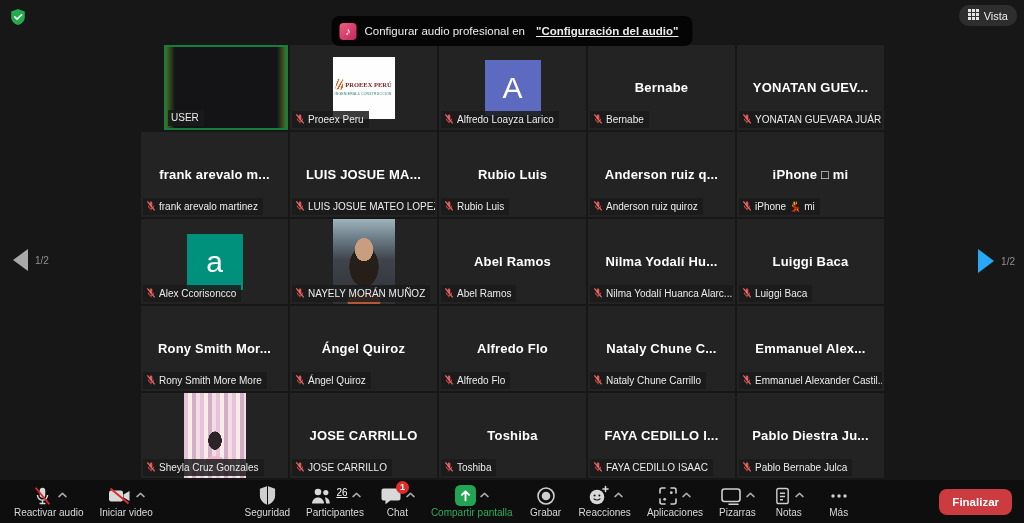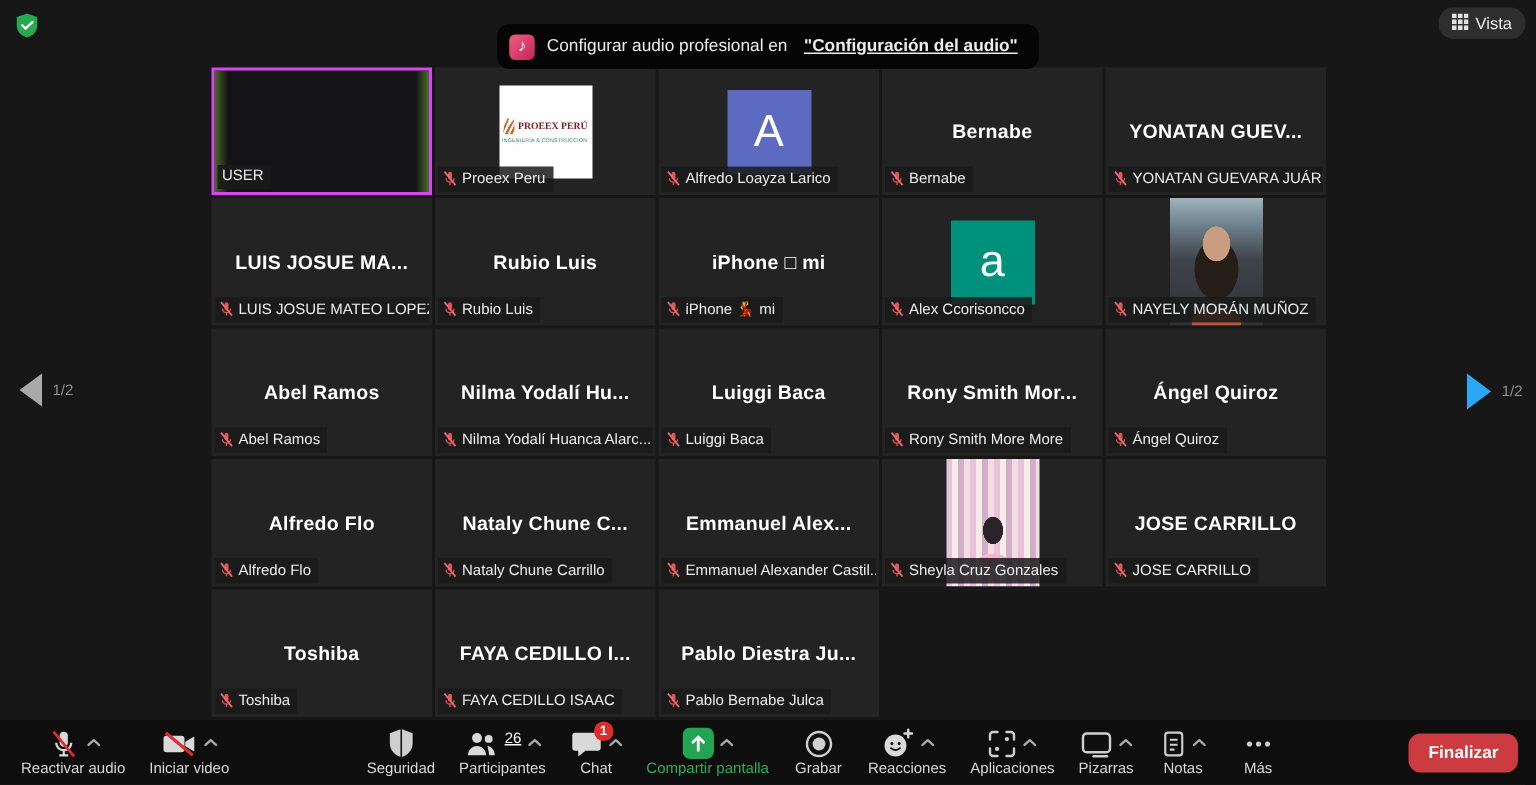--- a/index.html
+++ b/index.html
@@ -33,21 +33,21 @@
     font-size:11px; color:#fff;
   }
   .banner .link { font-weight:bold; text-decoration:underline; margin-left:3px; cursor:pointer; }
   
   .grid {
     position:absolute; left:141px; top:45px;
     display:grid; grid-template-columns:repeat(5,147px); grid-auto-rows:85px; gap:2px;
   }
   .tile { position:relative; background:#232323; overflow:hidden; }
   .tile.dark { background:#141416; }
-  .tile.active { border:2px solid #d946ef; }
+  .tile.active { border:2px solid #15803d;margin-left:23px; }
   .tile.active::before, .tile.active::after {
     content:""; position:absolute; top:0; bottom:0; width:9px; pointer-events:none;
   }
   .tile.active::before { left:0; background:linear-gradient(90deg, rgba(110,185,50,.55), rgba(110,185,50,0)); }
   .tile.active::after  { right:0; background:linear-gradient(270deg, rgba(110,185,50,.55), rgba(110,185,50,0)); }
   .center-name {
     position:absolute; inset:0 6px; display:flex; align-items:center; justify-content:center;
     font-weight:bold; font-size:13px; color:#fff; letter-spacing:.2px; white-space:nowrap; overflow:hidden;
   }
   .avatar {
@@ -221,20 +221,34 @@
             <rect x="4.4" y="1" width="3.2" height="6.2" rx="1.6" fill="#e25555"></rect>
             <path d="M2.8 6.2a3.2 3.2 0 0 0 6.4 0" fill="none" stroke="#e25555" stroke-width="1.1"></path>
             <path d="M6 9.4v2.2" stroke="#e25555" stroke-width="1.1"></path>
             <line x1="1.6" y1="1" x2="10.4" y2="11.8" stroke="#f16a6a" stroke-width="1.4"></line>
           </svg>
         </span>
         <span>YONATAN GUEVARA JUÁREZ</span>
       </div>
     </div>
     <div class="tile">
+      <div class="center-name">frank arevalo m...</div>
+      <div class="name-tag">
+        <span class="mic">
+          <svg width="10" height="12" viewBox="0 0 12 13">
+            <rect x="4.4" y="1" width="3.2" height="6.2" rx="1.6" fill="#e25555"></rect>
+            <path d="M2.8 6.2a3.2 3.2 0 0 0 6.4 0" fill="none" stroke="#e25555" stroke-width="1.1"></path>
+            <path d="M6 9.4v2.2" stroke="#e25555" stroke-width="1.1"></path>
+            <line x1="1.6" y1="1" x2="10.4" y2="11.8" stroke="#f16a6a" stroke-width="1.4"></line>
+          </svg>
+        </span>
+        <span>frank arevalo martinez</span>
+      </div>
+    </div>
+    <div class="tile">
       <div class="center-name">LUIS JOSUE MA...</div>
       <div class="name-tag">
         <span class="mic">
           <svg width="10" height="12" viewBox="0 0 12 13">
             <rect x="4.4" y="1" width="3.2" height="6.2" rx="1.6" fill="#e25555"></rect>
             <path d="M2.8 6.2a3.2 3.2 0 0 0 6.4 0" fill="none" stroke="#e25555" stroke-width="1.1"></path>
             <path d="M6 9.4v2.2" stroke="#e25555" stroke-width="1.1"></path>
             <line x1="1.6" y1="1" x2="10.4" y2="11.8" stroke="#f16a6a" stroke-width="1.4"></line>
           </svg>
         </span>
@@ -246,20 +260,34 @@
       <div class="name-tag">
         <span class="mic">
           <svg width="10" height="12" viewBox="0 0 12 13">
             <rect x="4.4" y="1" width="3.2" height="6.2" rx="1.6" fill="#e25555"></rect>
             <path d="M2.8 6.2a3.2 3.2 0 0 0 6.4 0" fill="none" stroke="#e25555" stroke-width="1.1"></path>
             <path d="M6 9.4v2.2" stroke="#e25555" stroke-width="1.1"></path>
             <line x1="1.6" y1="1" x2="10.4" y2="11.8" stroke="#f16a6a" stroke-width="1.4"></line>
           </svg>
         </span>
         <span>Rubio Luis</span>
+      </div>
+    </div>
+    <div class="tile">
+      <div class="center-name">Anderson ruiz q...</div>
+      <div class="name-tag">
+        <span class="mic">
+          <svg width="10" height="12" viewBox="0 0 12 13">
+            <rect x="4.4" y="1" width="3.2" height="6.2" rx="1.6" fill="#e25555"></rect>
+            <path d="M2.8 6.2a3.2 3.2 0 0 0 6.4 0" fill="none" stroke="#e25555" stroke-width="1.1"></path>
+            <path d="M6 9.4v2.2" stroke="#e25555" stroke-width="1.1"></path>
+            <line x1="1.6" y1="1" x2="10.4" y2="11.8" stroke="#f16a6a" stroke-width="1.4"></line>
+          </svg>
+        </span>
+        <span>Anderson ruiz quiroz</span>
       </div>
     </div>
     <div class="tile">
       <div class="center-name">iPhone □ mi</div>
       <div class="name-tag">
         <span class="mic">
           <svg width="10" height="12" viewBox="0 0 12 13">
             <rect x="4.4" y="1" width="3.2" height="6.2" rx="1.6" fill="#e25555"></rect>
             <path d="M2.8 6.2a3.2 3.2 0 0 0 6.4 0" fill="none" stroke="#e25555" stroke-width="1.1"></path>
             <path d="M6 9.4v2.2" stroke="#e25555" stroke-width="1.1"></path>

